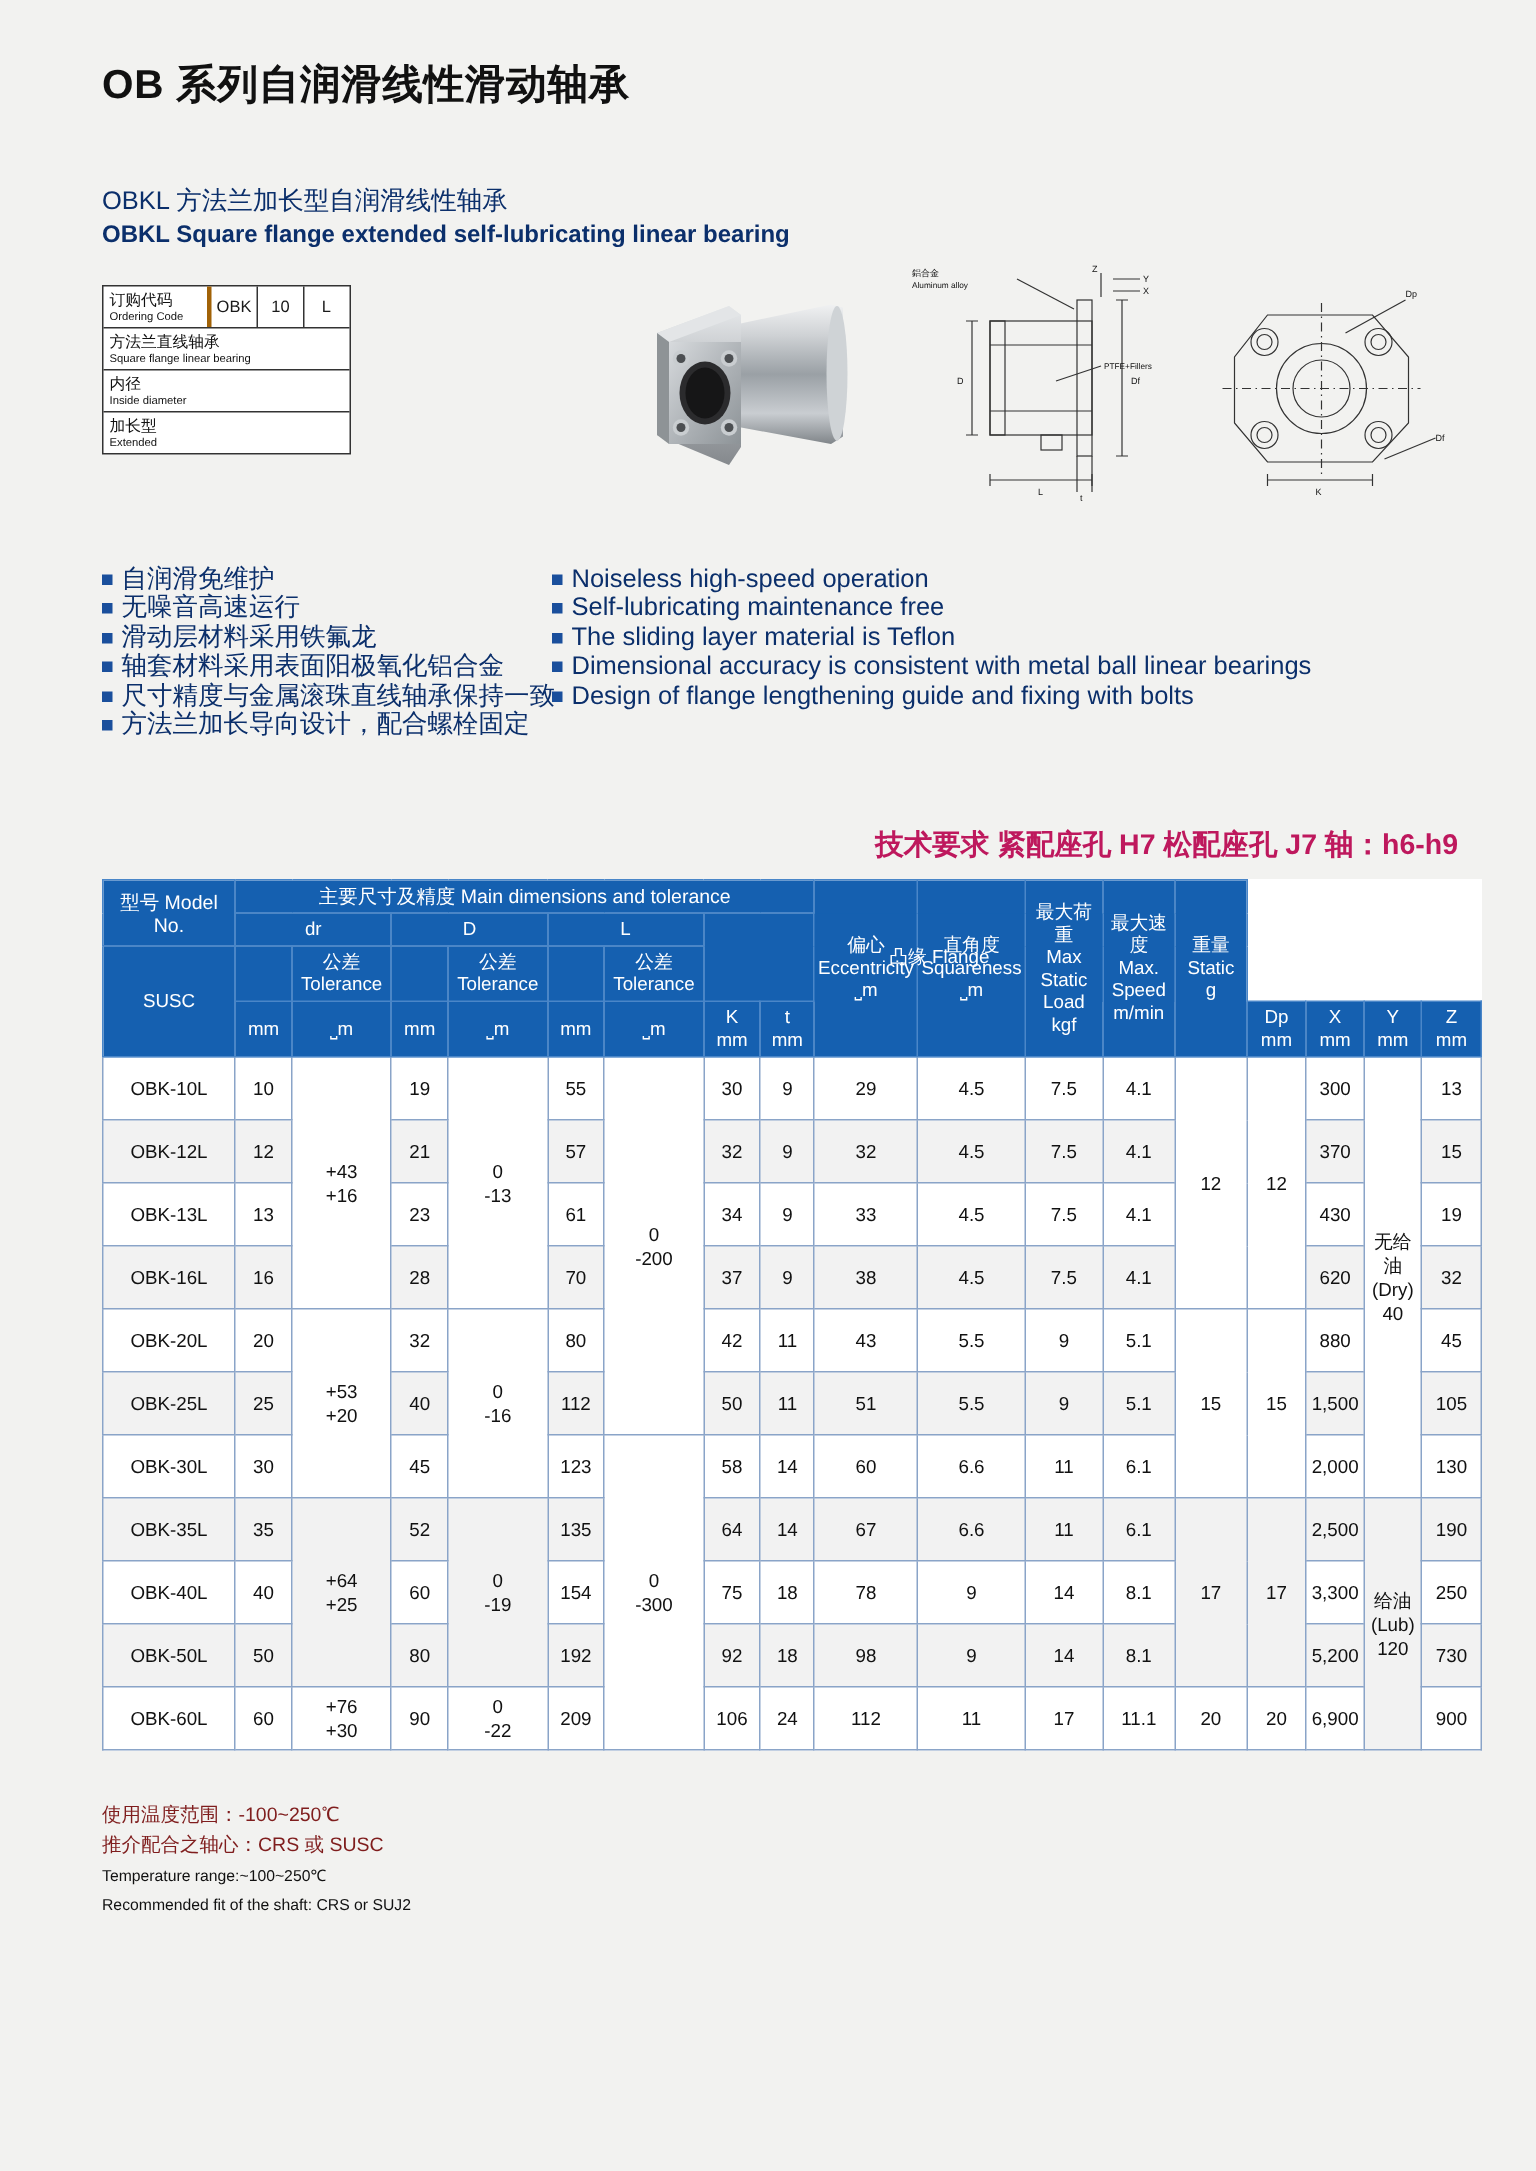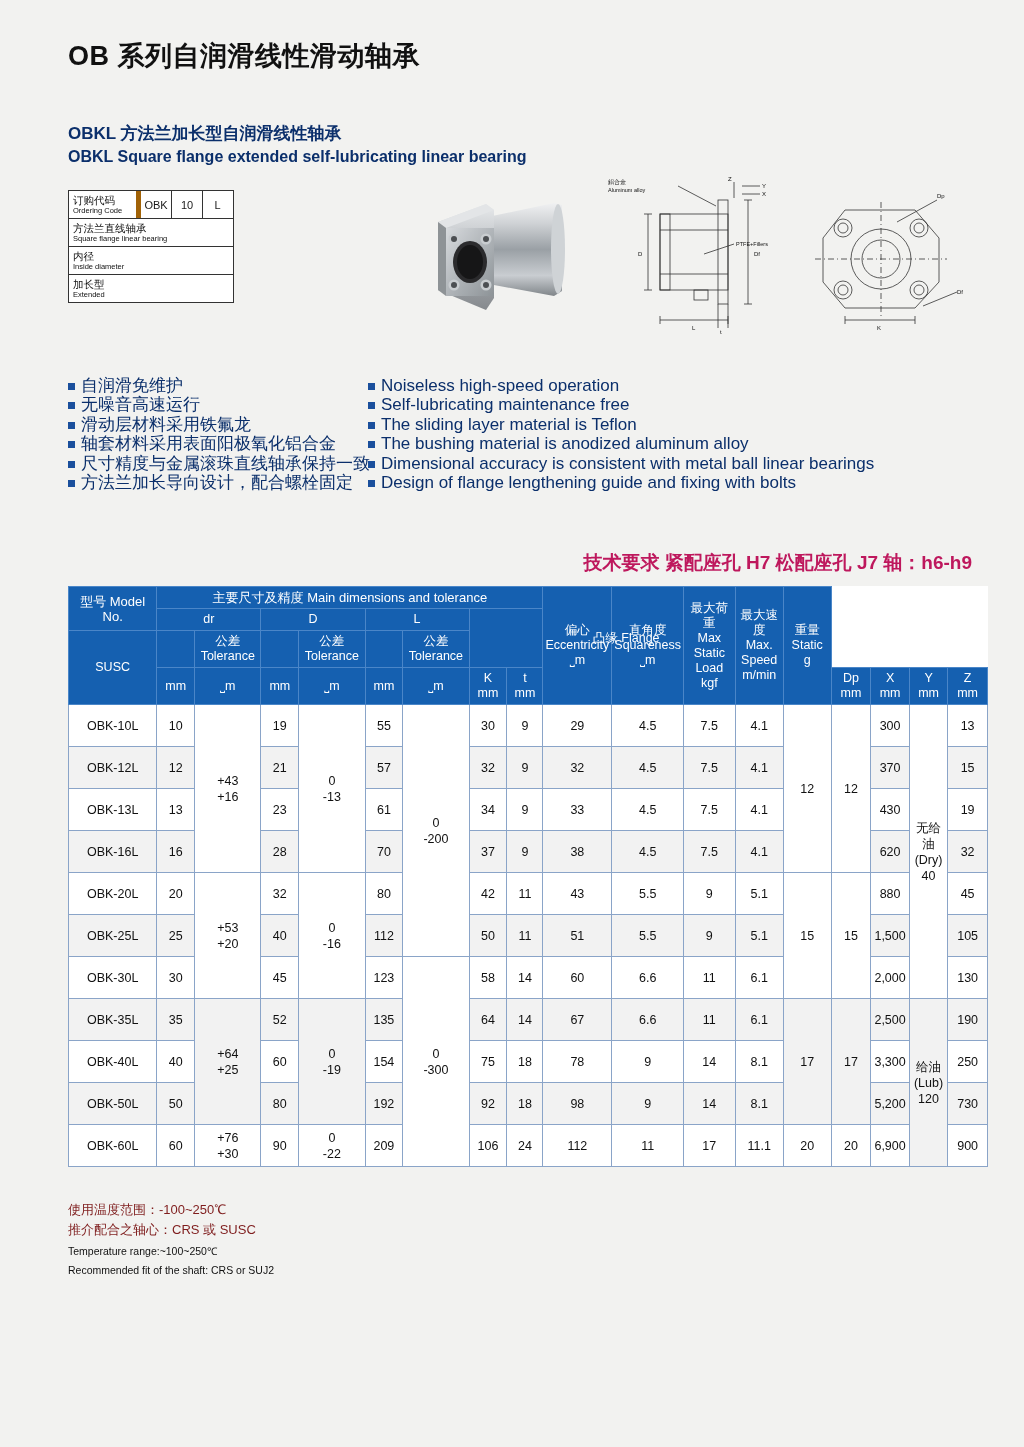--- a/index.html
+++ b/index.html
@@ -13,37 +13,37 @@
   }
   .page{position:absolute;left:16px;top:0;width:1024px;height:1447px;}
 
   
   .main-title{
     position:absolute;left:52px;top:38px;
     font-size:27px;font-weight:bold;letter-spacing:0.5px;color:#111;
   }
   .sub-title-cn{
     position:absolute;left:52px;top:122px;
-    font-size:17px;font-weight:bold;color:#0b2f6b;
+    font-size:17px;font-weight:normal;color:#0b2f6b;
   }
   .sub-title-en{
     position:absolute;left:52px;top:148px;
     font-size:16px;font-weight:bold;color:#0b2f6b;
   }
 
   
   .order-box{
     position:absolute;left:52px;top:190px;width:164px;
     border:1px solid #333;
     background:#fff;
   }
   .order-row{display:flex;border-bottom:1px solid #333;}
   .order-row:last-child{border-bottom:none;}
   .order-cell-left{
-    width:72px;padding:3px 4px;border-right:5px solid #a16207;box-sizing:border-box;
+    width:72px;padding:3px 4px;border-right:3px solid #a16207;box-sizing:border-box;
   }
   .order-cell-left.nb{border-right:none;}
   .cn{font-size:10.5px;line-height:12px;color:#111;}
   .en{font-size:7.5px;line-height:9px;color:#111;}
   .code-cell{
     width:31px;border-right:1px solid #333;box-sizing:border-box;
     display:flex;align-items:center;justify-content:center;
     font-size:11px;
   }
   .code-cell.last{border-right:none;width:29px;}
@@ -256,21 +256,20 @@
     <div class="feat"><span class="bullet"></span><span>滑动层材料采用铁氟龙</span></div>
     <div class="feat"><span class="bullet"></span><span>轴套材料采用表面阳极氧化铝合金</span></div>
     <div class="feat"><span class="bullet"></span><span>尺寸精度与金属滚珠直线轴承保持一致</span></div>
     <div class="feat"><span class="bullet"></span><span>方法兰加长导向设计，配合螺栓固定</span></div>
   </div>
 
   <div class="features-en">
     <div class="feat"><span class="bullet"></span><span>Noiseless high-speed operation</span></div>
     <div class="feat"><span class="bullet"></span><span>Self-lubricating maintenance free</span></div>
     <div class="feat"><span class="bullet"></span><span>The sliding layer material is Teflon</span></div>
-    <div class="feat"><span class="bullet"></span><span>The bushing material is anodized aluminum alloy</span></div>
     <div class="feat"><span class="bullet"></span><span>Dimensional accuracy is consistent with metal ball linear bearings</span></div>
     <div class="feat"><span class="bullet"></span><span>Design of flange lengthening guide and fixing with bolts</span></div>
   </div>
 
   <div class="tech-note">技术要求  紧配座孔 H7   松配座孔 J7   轴：h6-h9</div>
 
   <table class="spec">
     <thead>
       <tr>
         <th rowspan="2" style="width:88px" class="big">型号 Model No.</th>

